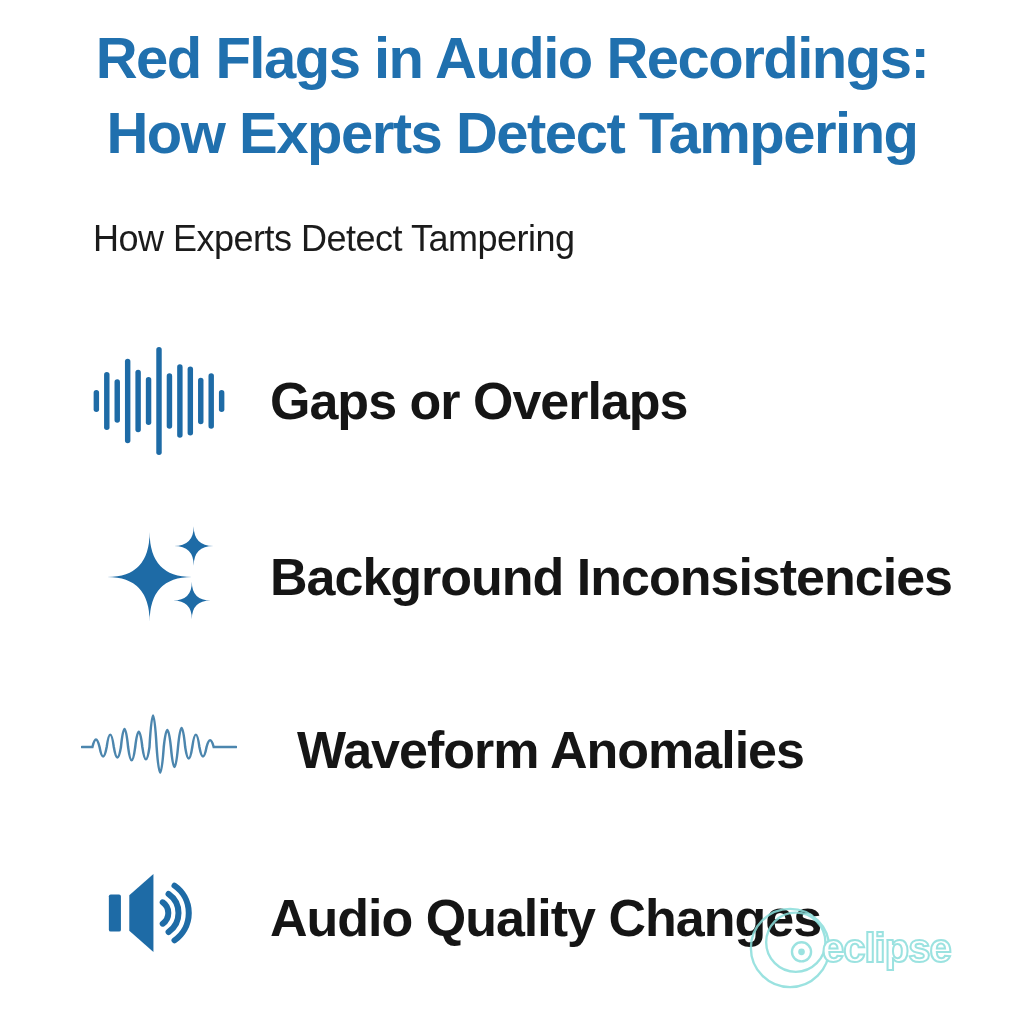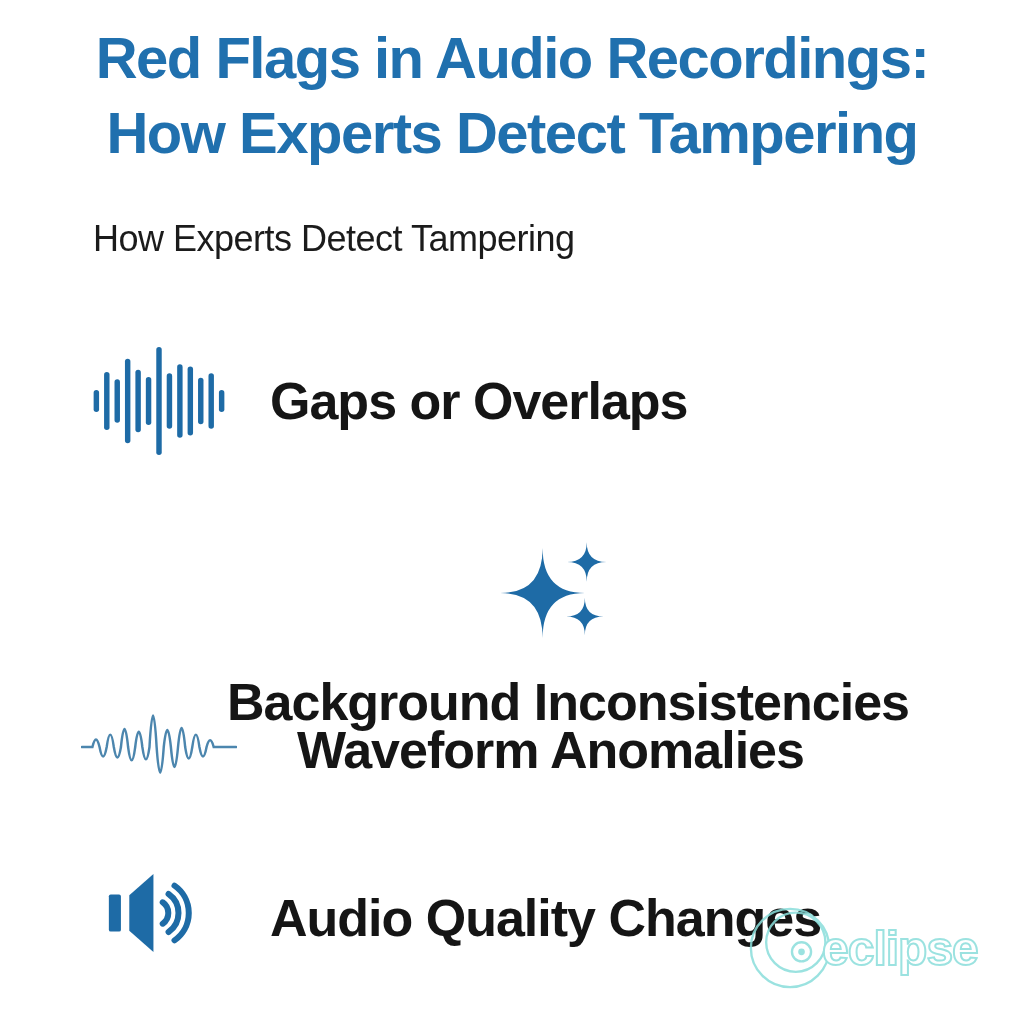--- a/index.html
+++ b/index.html
@@ -30,32 +30,32 @@
     display: flex; justify-content: center; align-items: center;
     overflow: visible;
   }
   .row .label {
     margin-left: 32px;
     font-size: 52px; font-weight: bold; letter-spacing: -1px;
     color: var(--text-dark, #151515);
     white-space: nowrap;
   }
   .row1 { top: 340px; height: 122px; }
-  .row2 { top: 514px; height: 126px; flex-direction: column; }
+  .row2 { top: 514px; height: 126px; }
   .row3 { top: 690px; height: 120px; gap: 27px; }
   .row4 { top: 858px; height: 120px; }
   .waveline-svg { margin-top: -6px; }
   .speaker-svg { margin-top: -10px; }
   .watermark {
     position: absolute; left: 748px; top: 904px; height: 88px;
     display: flex; align-items: center;
     opacity: 0.85;
   }
   .wordmark {
-    font-size: 48px; font-weight: bold; letter-spacing: -1px;
+    font-size: 40px; font-weight: bold; letter-spacing: -1px;
     color: #ffffff;
     -webkit-text-stroke: 2px var(--watermark-teal, #8adedb);
     margin-left: -12px;
   }
 </style>
 </head>
 <body>
 
 <h1 class="title"><span>Red Flags in Audio Recordings:</span><br><span>How Experts Detect Tampering</span></h1>
 

